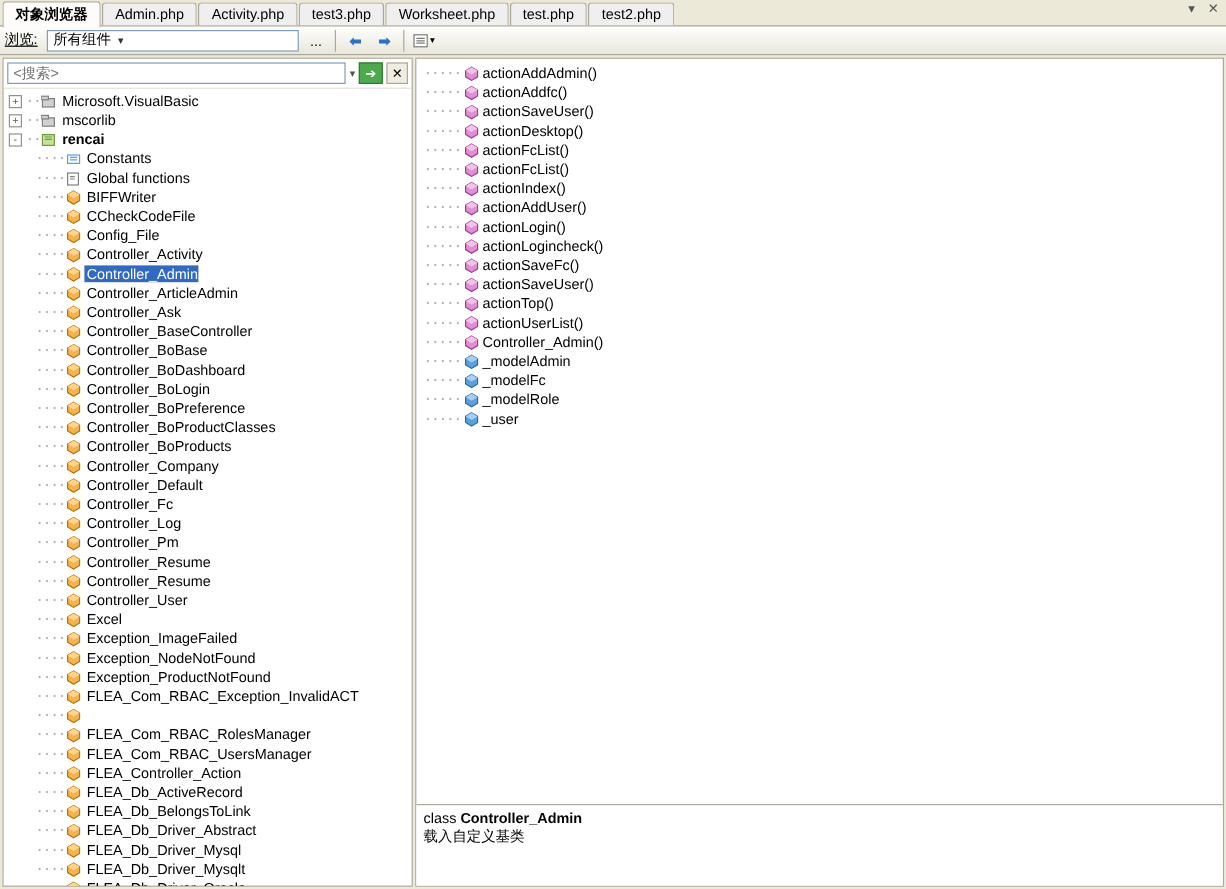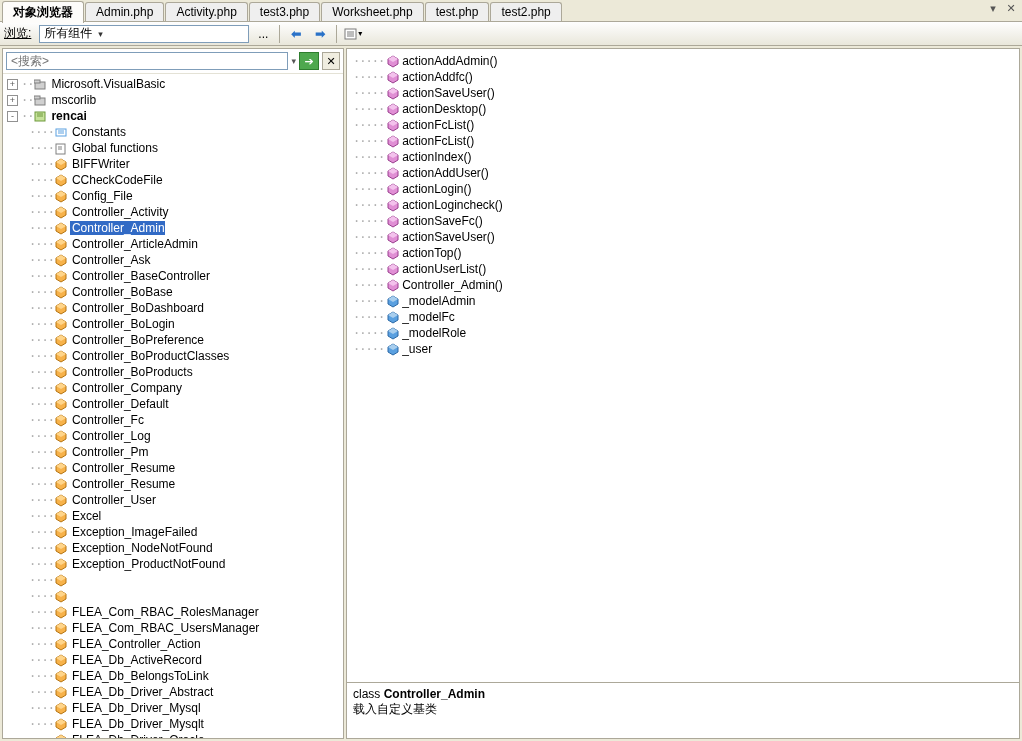--- a/index.html
+++ b/index.html
@@ -34,21 +34,21 @@
 .node.selected .text { background: #316ac5; color: #fff; }
 .toggle { width: 11px; height: 11px; border: 1px solid #919191; color:#5b5b5b; font-size: 9px; line-height: 8px; text-align: center; margin-right: 3px; cursor: pointer; background:#fff; }
 .dots { color: #b0b0b0; font-family: monospace; letter-spacing: -1px; }
 
 .icon { width: 14px; height: 14px; display: inline-flex; align-items: center; justify-content: center; margin-right: 2px; flex-shrink:0; }
 
 .right .memberlist { flex: 1; overflow: auto; padding: 4px 0; }
 .member { display: flex; align-items: center; height: 16px; padding-left: 6px; }
 .member .dots { margin-right: 2px; }
 
-.detail { height: 56px; border-top: 1px solid #aca899; padding: 4px 6px; background: #fff; overflow:auto; }
+.detail { height: 68px; border-top: 1px solid #aca899; padding: 4px 6px; background: #fff; overflow:auto; }
 .detail .sig { }
 .detail .sig b { font-weight: bold; }
 
 
 .svg-cls { fill:#f7b24a; stroke:#b57412; }
 .svg-meth { fill:#e08fd4; stroke:#9a3f8f; }
 .svg-field { fill:#5aa0e0; stroke:#2c69a6; }
 .svg-lib { fill:#c6e29a; stroke:#6f9a3d; }
 .svg-ns { fill:#d0d0d0; stroke:#808080; }
 .svg-const { fill:#fff; stroke:#5aa0e0; }
@@ -422,20 +422,21 @@
           </span>
           <span class="text">Exception_ProductNotFound</span>
         </div>
         <div class="node" style="padding-left: 26px;">
           <span class="dots">····</span>
           <span class="icon">
             <svg width="12" height="13">
               <use href="#i-cls"></use>
             </svg>
           </span>
+          <span class="text">FLEA_Com_RBAC_Exception_InvalidACT</span>
         </div>
         <div class="node" style="padding-left: 26px;">
           <span class="dots">····</span>
           <span class="icon">
             <svg width="12" height="13">
               <use href="#i-cls"></use>
             </svg>
           </span>
         </div>
         <div class="node" style="padding-left: 26px;">

